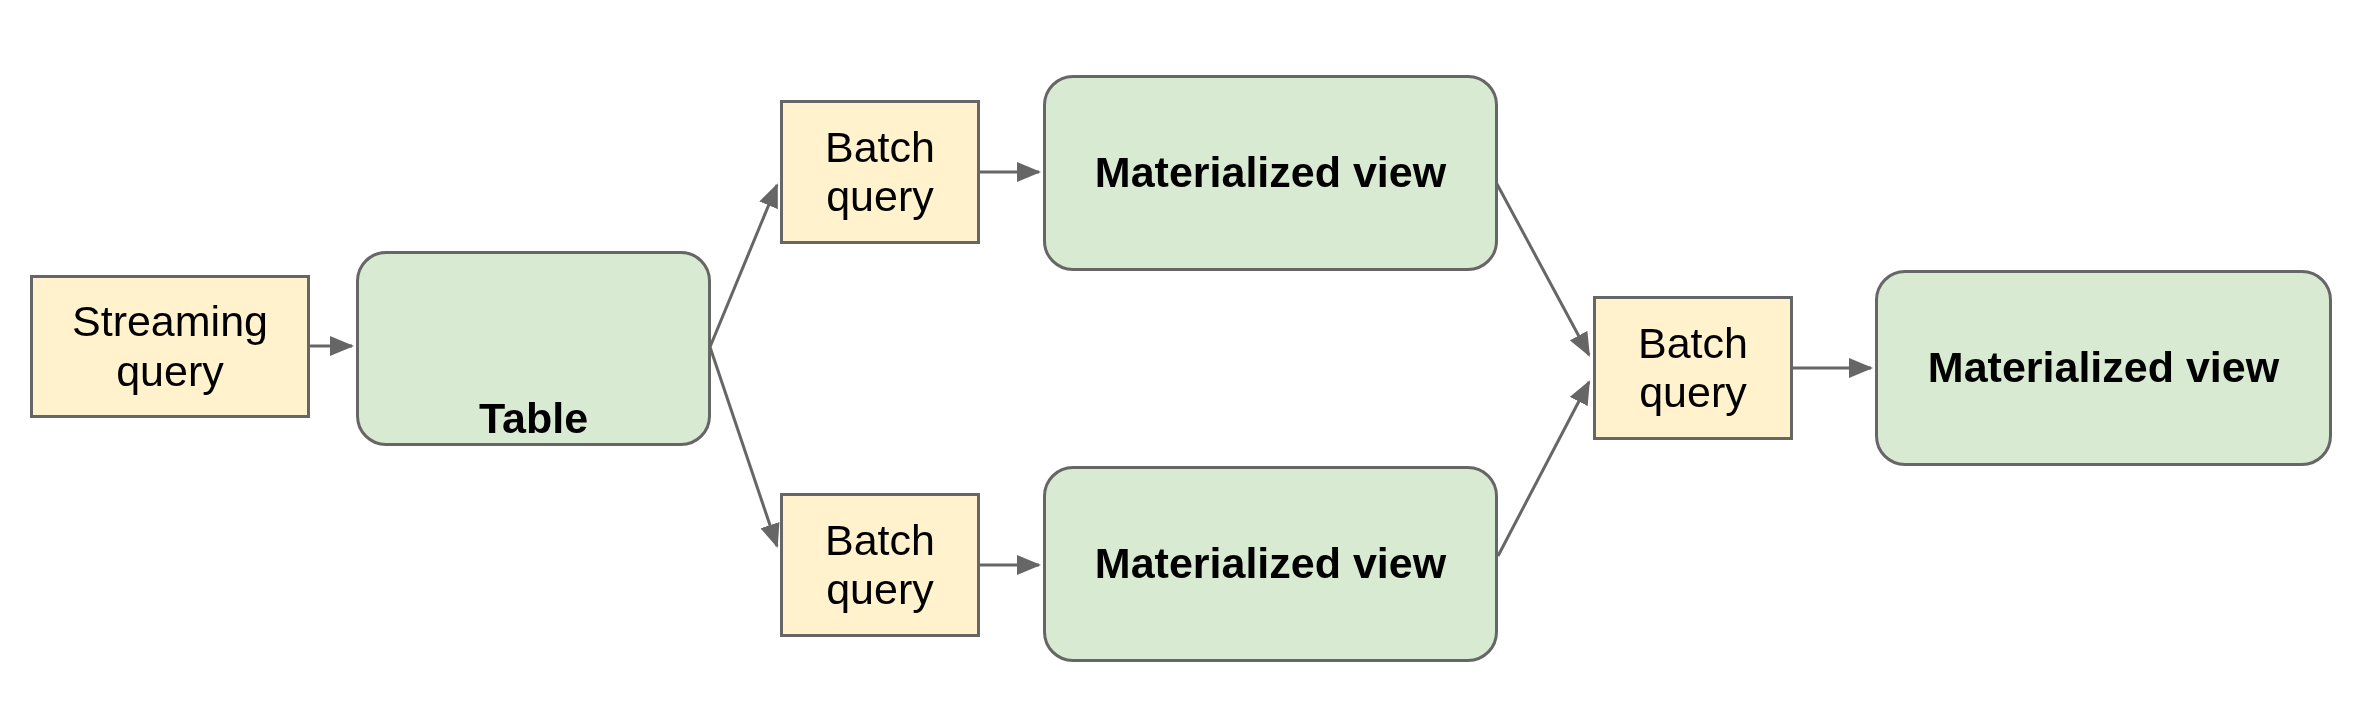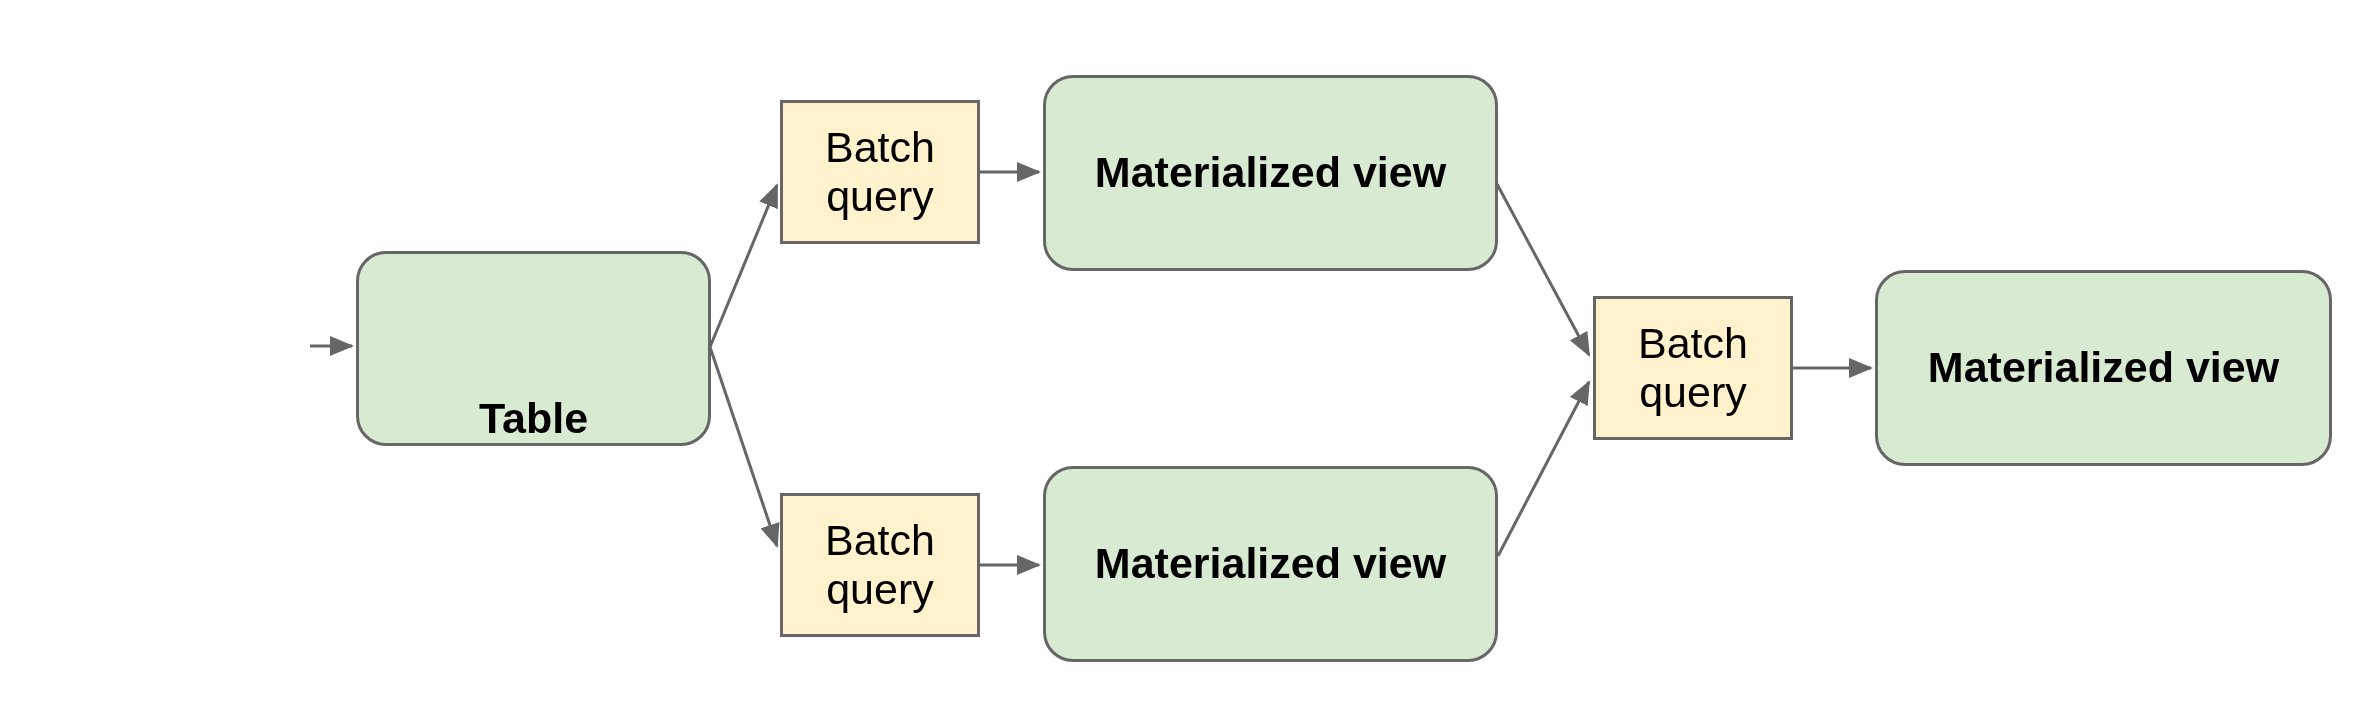--- a/index.html
+++ b/index.html
@@ -69,20 +69,23 @@
     <line class="edge" x1="310" y1="346" x2="352" y2="346" marker-end="url(#arrowhead)" stroke="#666666"></line>
     <line class="edge" x1="710" y1="347" x2="777" y2="185" marker-end="url(#arrowhead)" stroke="#666666"></line>
     <line class="edge" x1="710" y1="347" x2="777" y2="546" marker-end="url(#arrowhead)" stroke="#666666"></line>
     <line class="edge" x1="980" y1="172" x2="1039" y2="172" marker-end="url(#arrowhead)" stroke="#666666"></line>
     <line class="edge" x1="980" y1="565" x2="1039" y2="565" marker-end="url(#arrowhead)" stroke="#666666"></line>
     <line class="edge" x1="1497" y1="184" x2="1589" y2="355" marker-end="url(#arrowhead)" stroke="#666666"></line>
     <line class="edge" x1="1498" y1="556" x2="1589" y2="382" marker-end="url(#arrowhead)" stroke="#666666"></line>
     <line class="edge" x1="1793" y1="368" x2="1871" y2="368" marker-end="url(#arrowhead)" stroke="#666666"></line>
   </svg>
 
+  <div class="node query" style="left: 30px; top: 275px; width: 280px; height: 143px; background-color: rgb(255, 242, 204); border-color: rgb(102, 102, 102);">
+    <span class="label">Streaming query</span>
+  </div>
 
   <div class="node store" style="left: 356px; top: 251px; width: 355px; height: 195px; background-color: rgb(217, 234, 211); border-color: rgb(102, 102, 102); align-items: flex-end;">
     <span class="label">Table</span>
   </div>
 
   <div class="node query" style="left: 780px; top: 100px; width: 200px; height: 144px; background-color: rgb(255, 242, 204); border-color: rgb(102, 102, 102);">
     <span class="label">Batch query</span>
   </div>
 
   <div class="node store" style="left: 1043px; top: 75px; width: 455px; height: 196px; background-color: rgb(217, 234, 211); border-color: rgb(102, 102, 102);">

